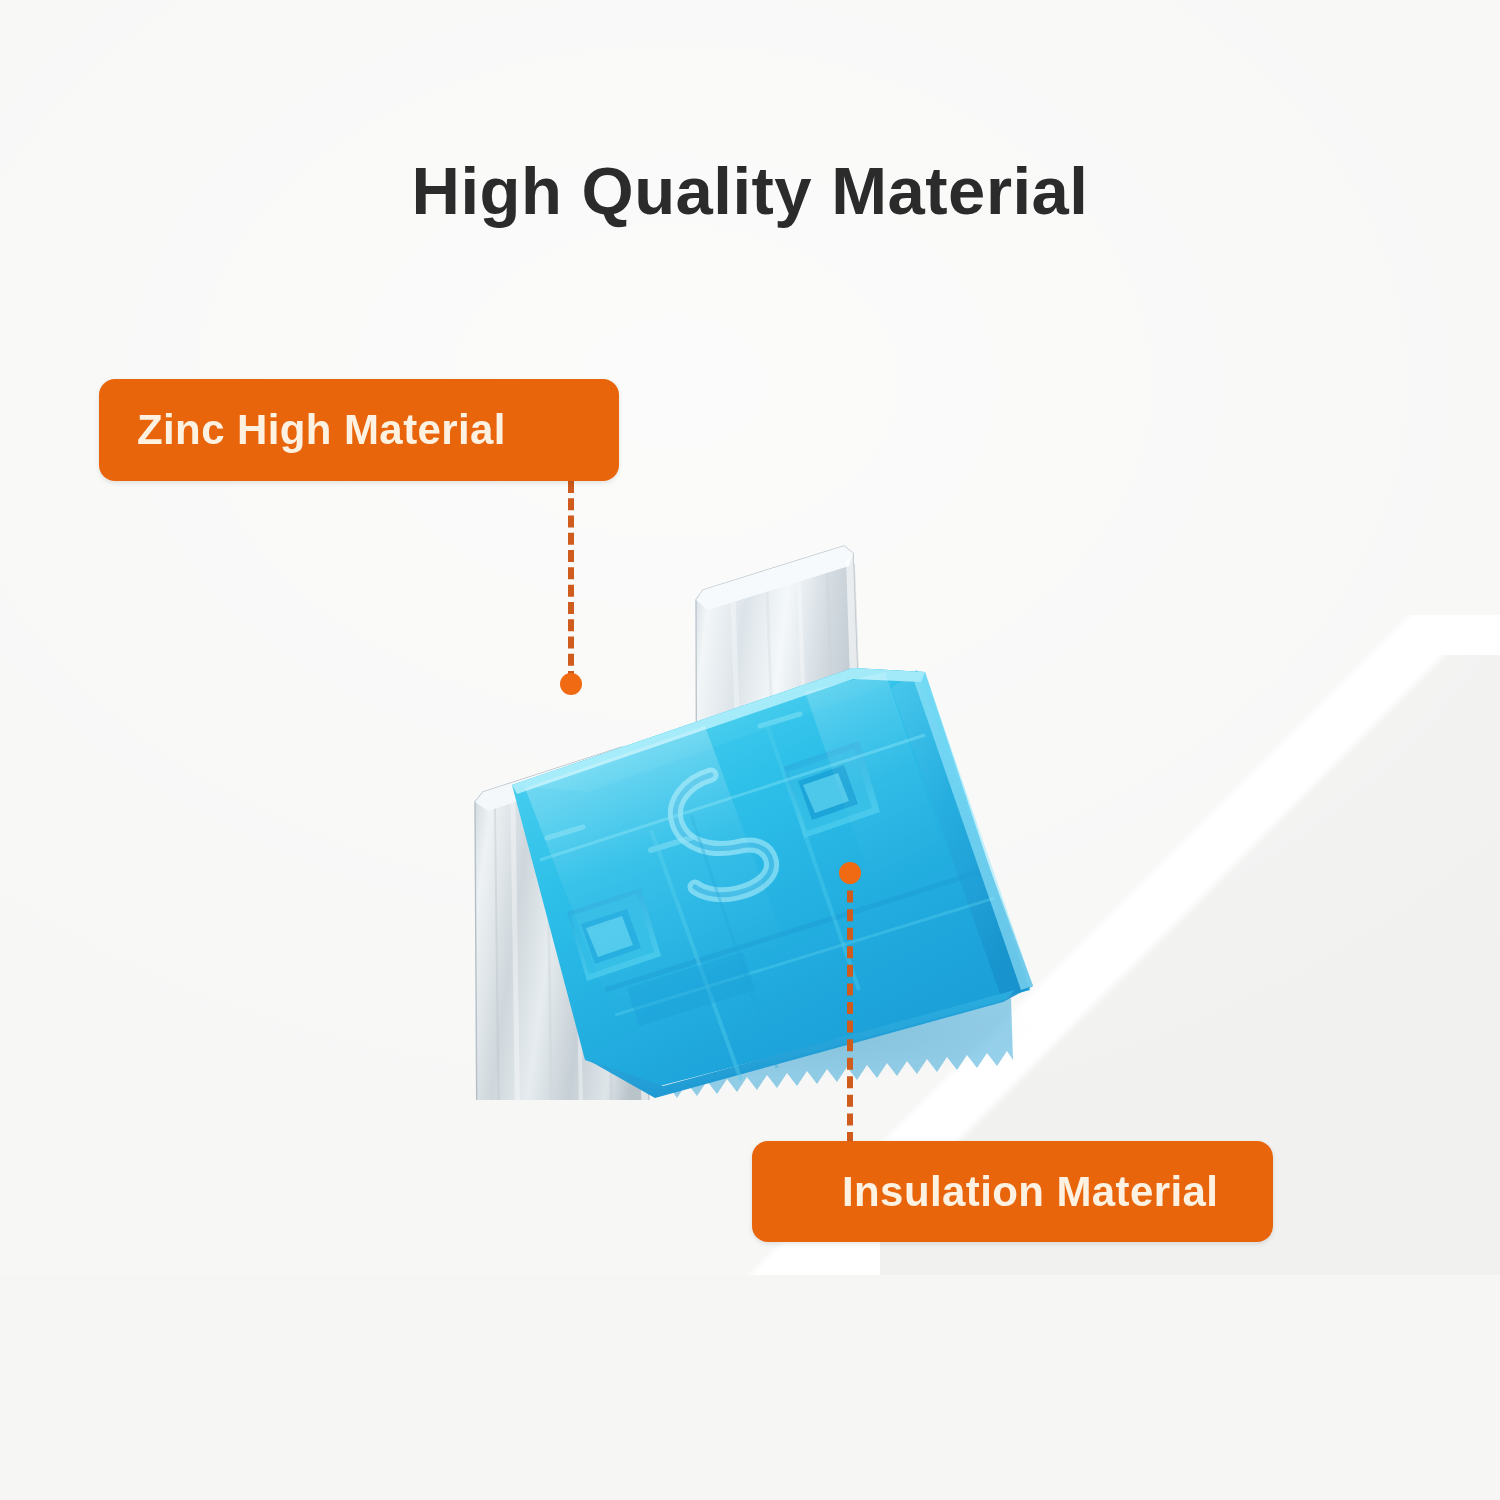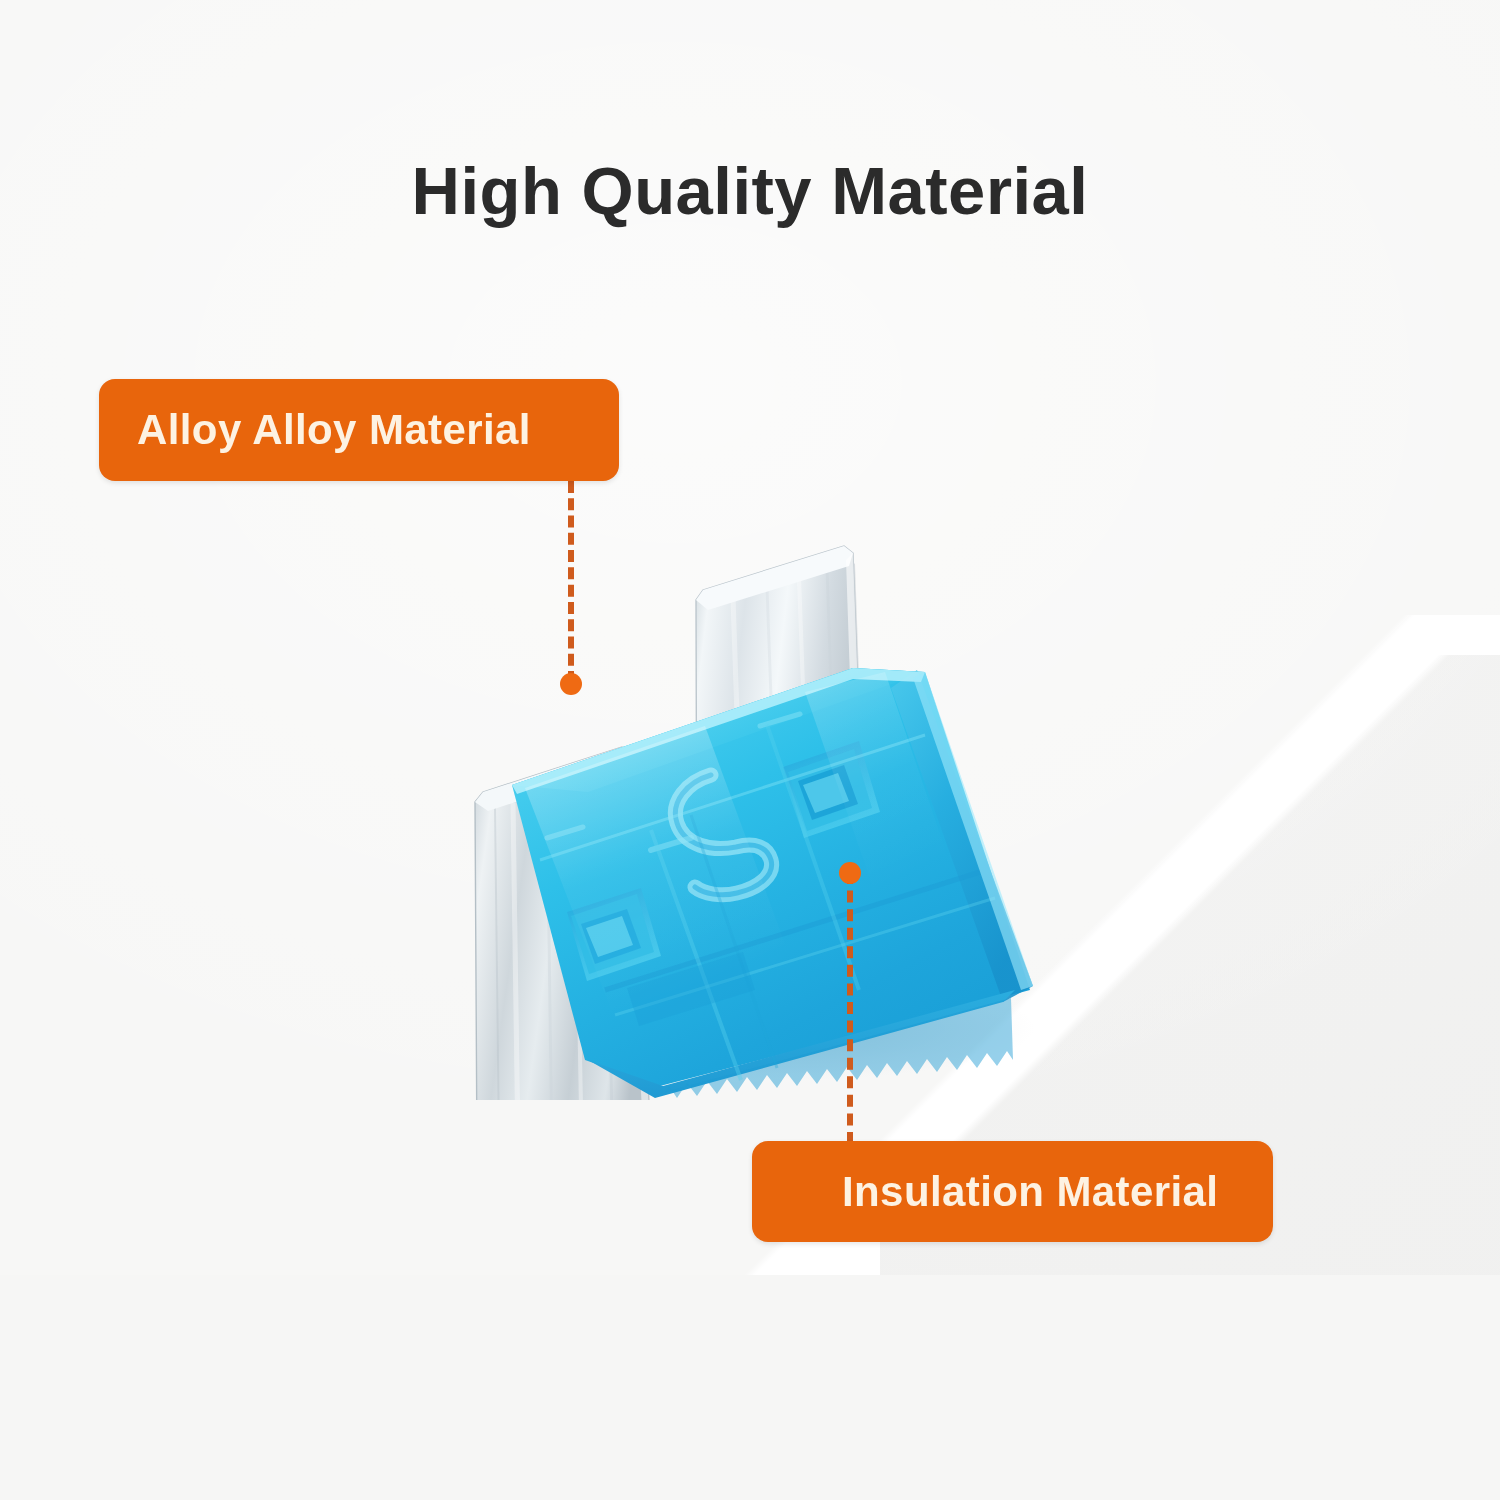--- a/index.html
+++ b/index.html
@@ -332,21 +332,21 @@
         <path d="M 350 172 L 430 152 L 500 358 L 424 384 Z" fill="url(#gloss)" opacity="0.35"></path>
       </g>
     </svg>
   </div>
 
   <div class="headline">High Quality Material</div>
 
   <div class="leader" id="leader-zinc"></div>
   <div class="dot" id="dot-zinc"></div>
   <div class="pill" id="pill-zinc">
-    <span class="pill-label">Alloy Alloy Material</span>
+    <span class="pill-label">Zinc High Material</span>
   </div>
 
   <div class="leader" id="leader-insulation"></div>
   <div class="dot" id="dot-insul"></div>
   <div class="pill" id="pill-insulation">
     <span class="pill-label">Insulation Material</span>
   </div>
 
 </div>
 

